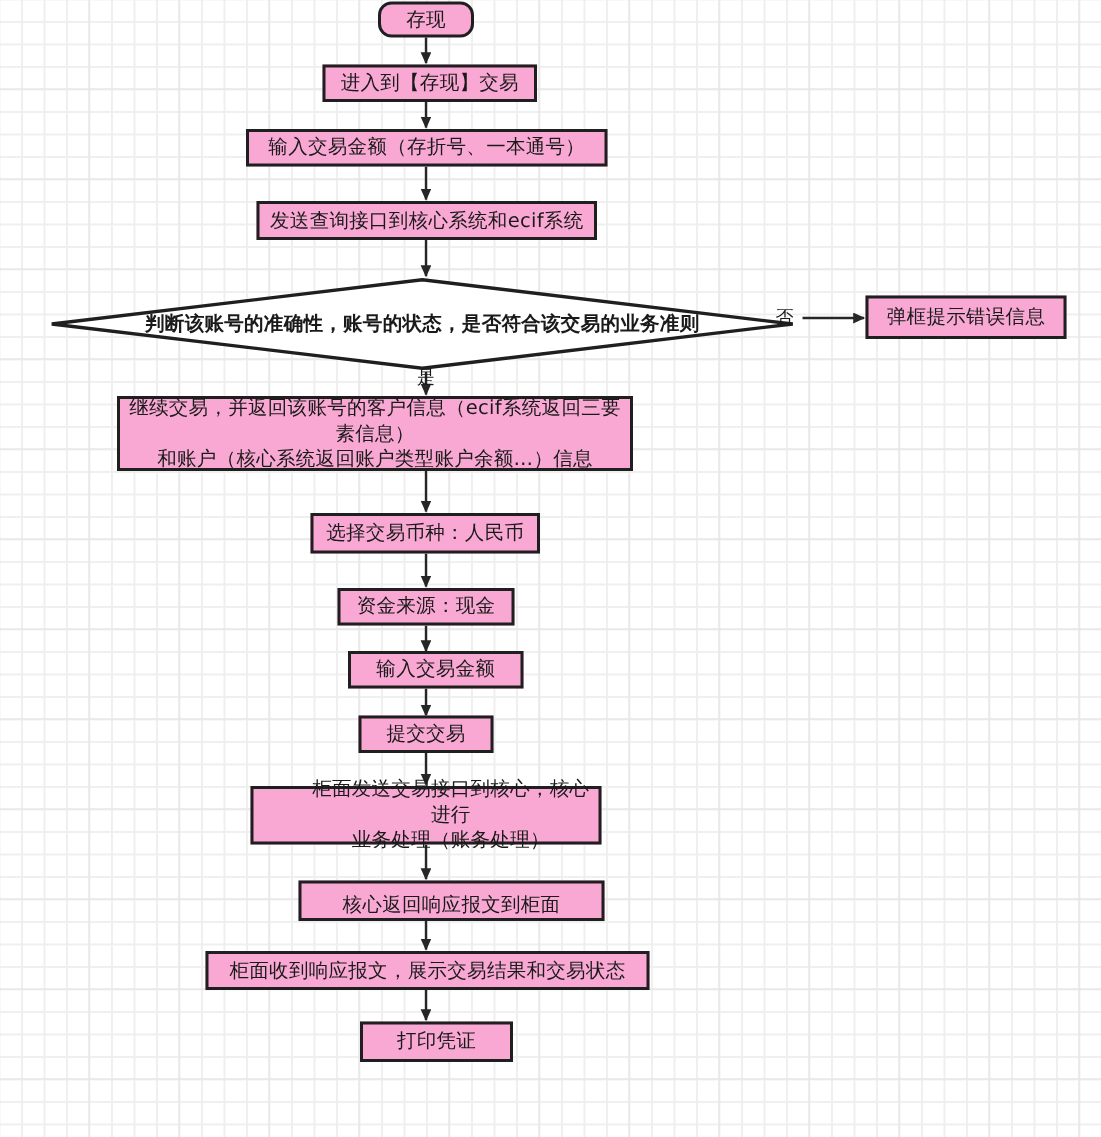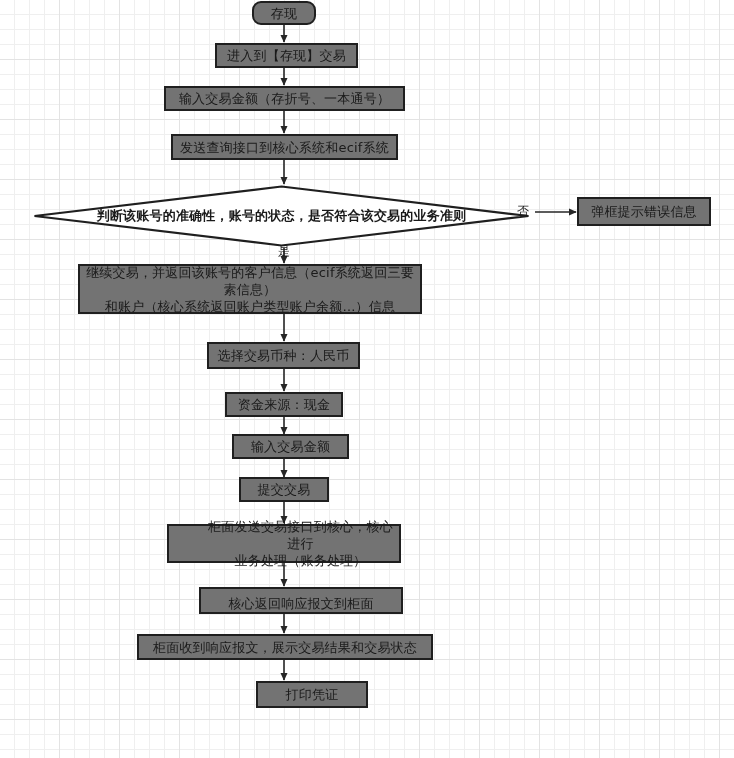--- a/index.html
+++ b/index.html
@@ -43,21 +43,21 @@
     width: 734px;
     height: 758px;
     z-index: 2;
   }
 
   
   .node {
     position: absolute;
     box-sizing: border-box;
     border: 2px solid #1f1f1f;
-    background: #737373;
+    background: #f9a8d4;
     color: #1a1a1a;
     display: flex;
     align-items: center;
     justify-content: center;
     text-align: center;
     font-size: 13px;
     line-height: 17px;
     letter-spacing: 0.2px;
     white-space: pre-line;
     z-index: 3;
@@ -207,15 +207,15 @@
 </div>
 
 <div class="node" style="left:199px; top:587px; width:204px; height:27px;align-items:flex-end;">
   <span>核心返回响应报文到柜面</span>
 </div>
 
 <div class="node" style="left:137px; top:634px; width:296px; height:26px;">
   <span>柜面收到响应报文，展示交易结果和交易状态</span>
 </div>
 
-<div class="node" style="left:256px; top:681px; width:112px; height:27px;">
+<div class="node" style="left:240px; top:681px; width:102px; height:27px;">
   <span>打印凭证</span>
 </div>
 
 </body></html>

